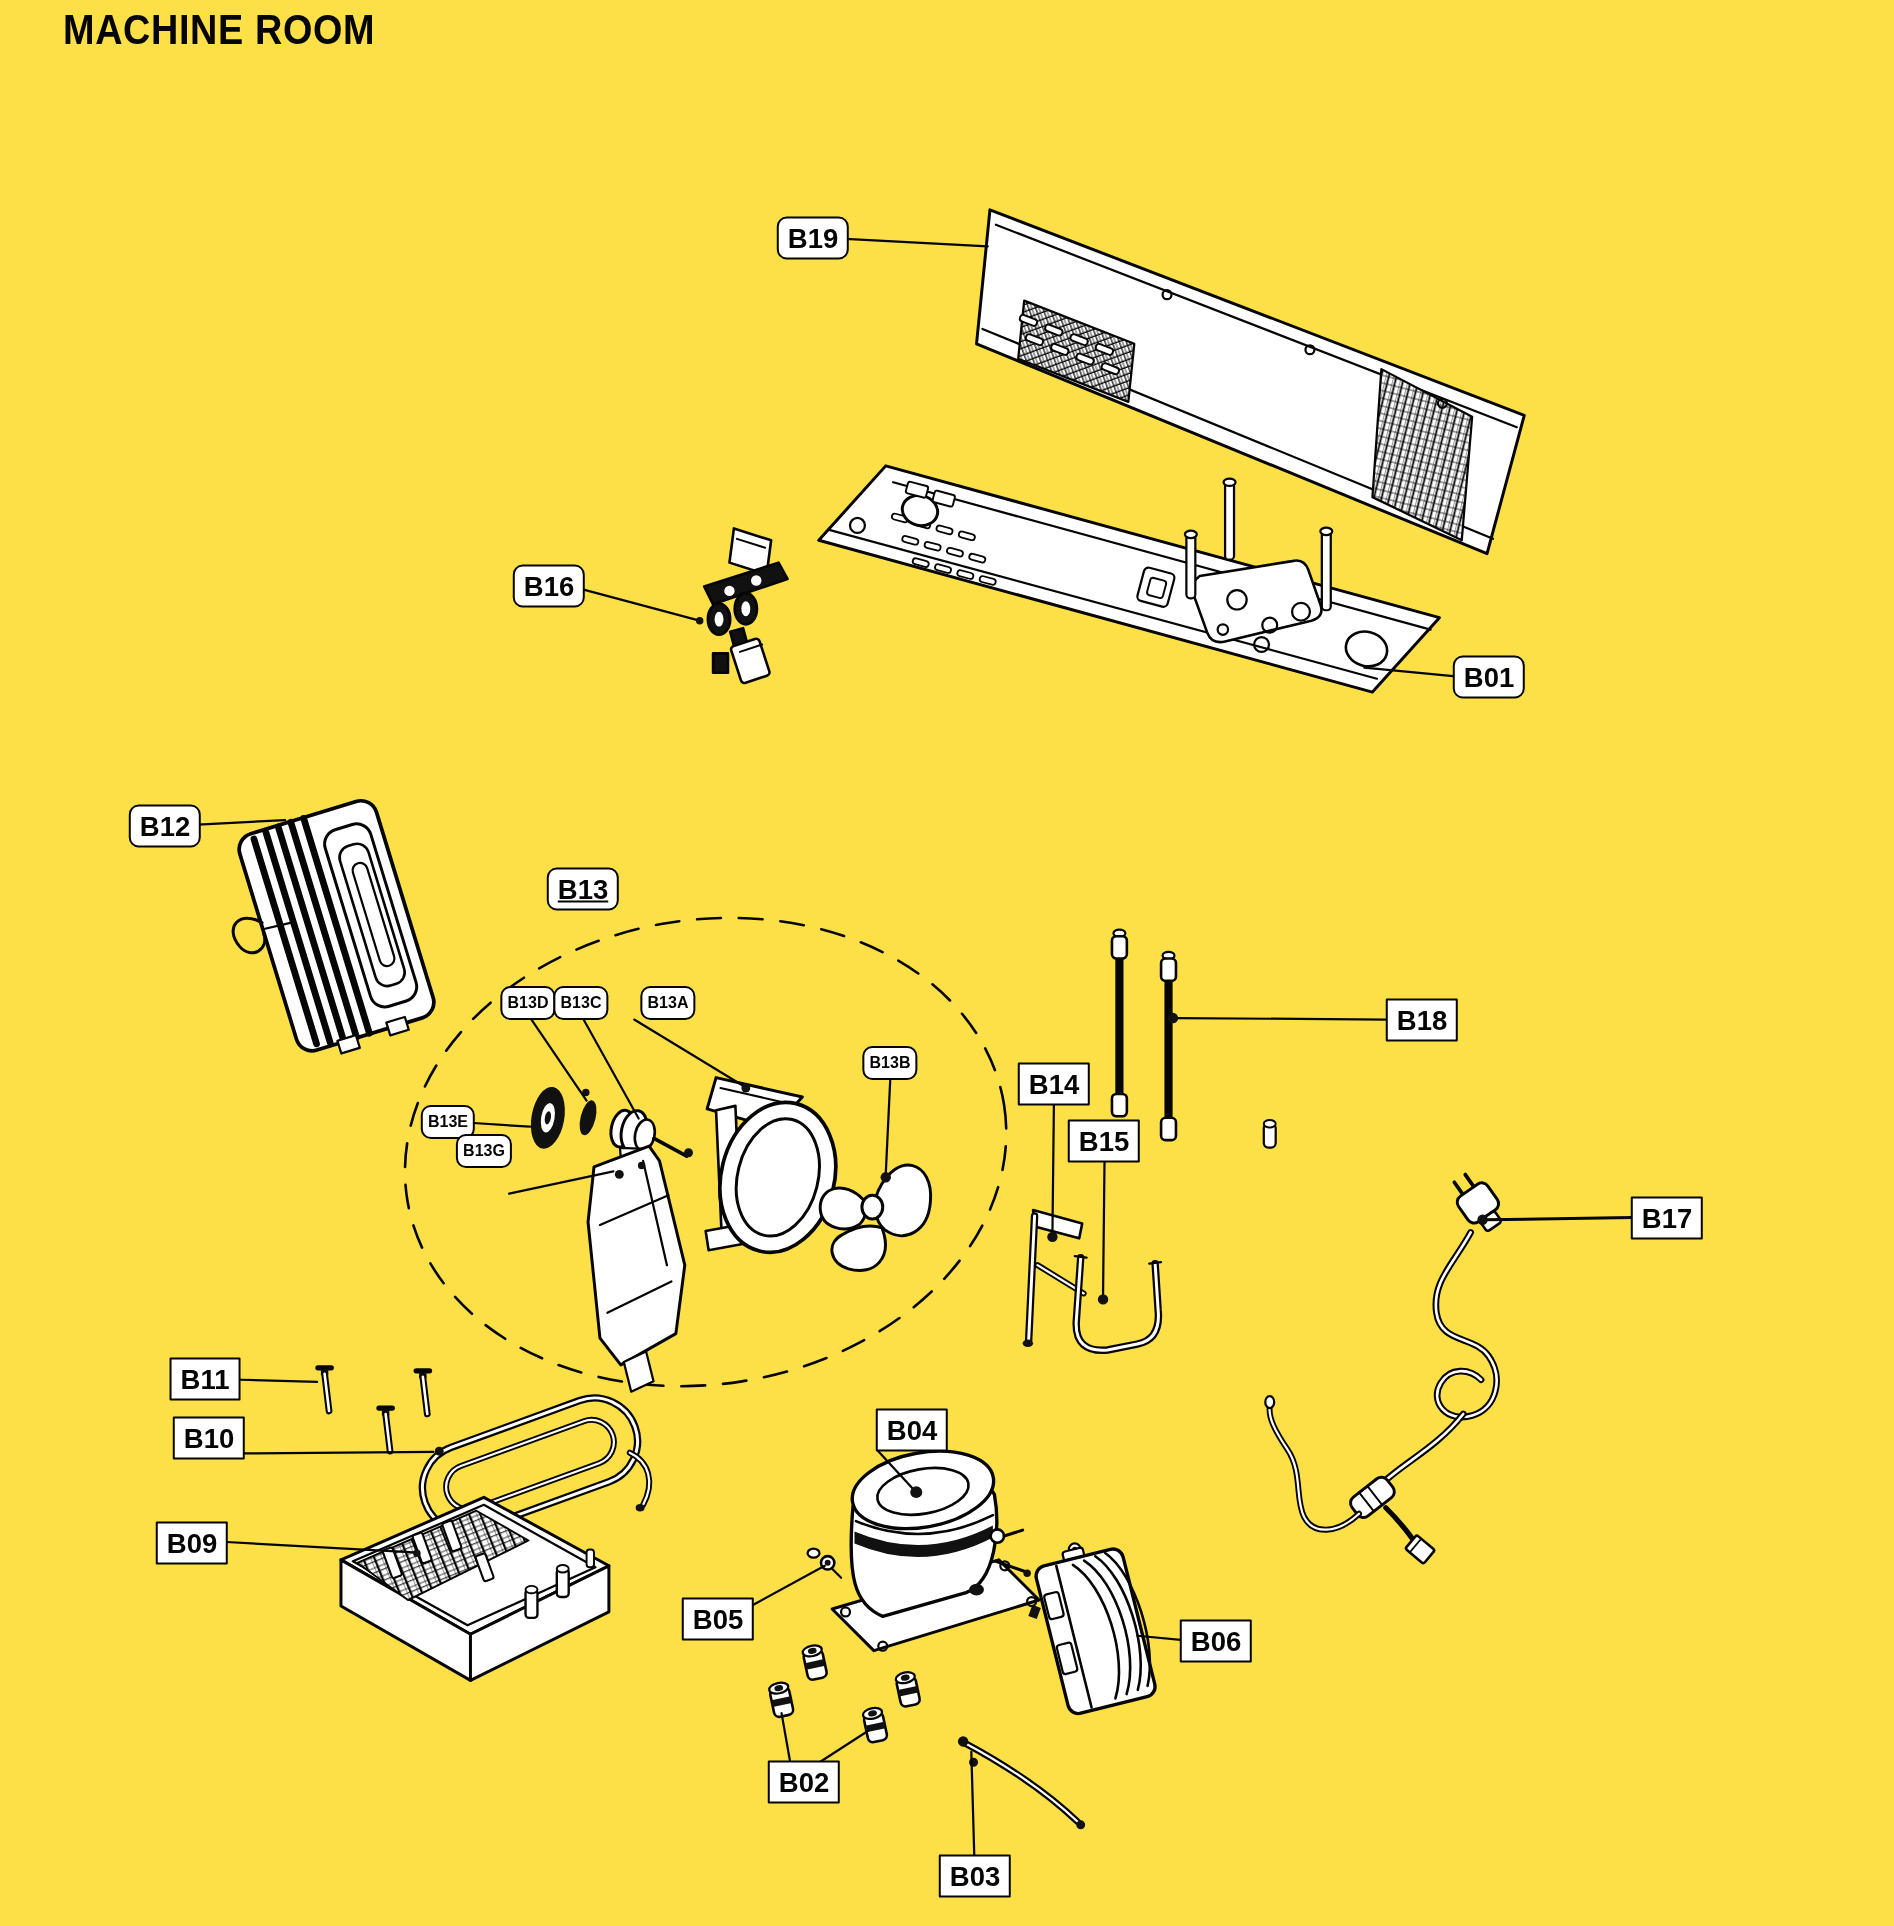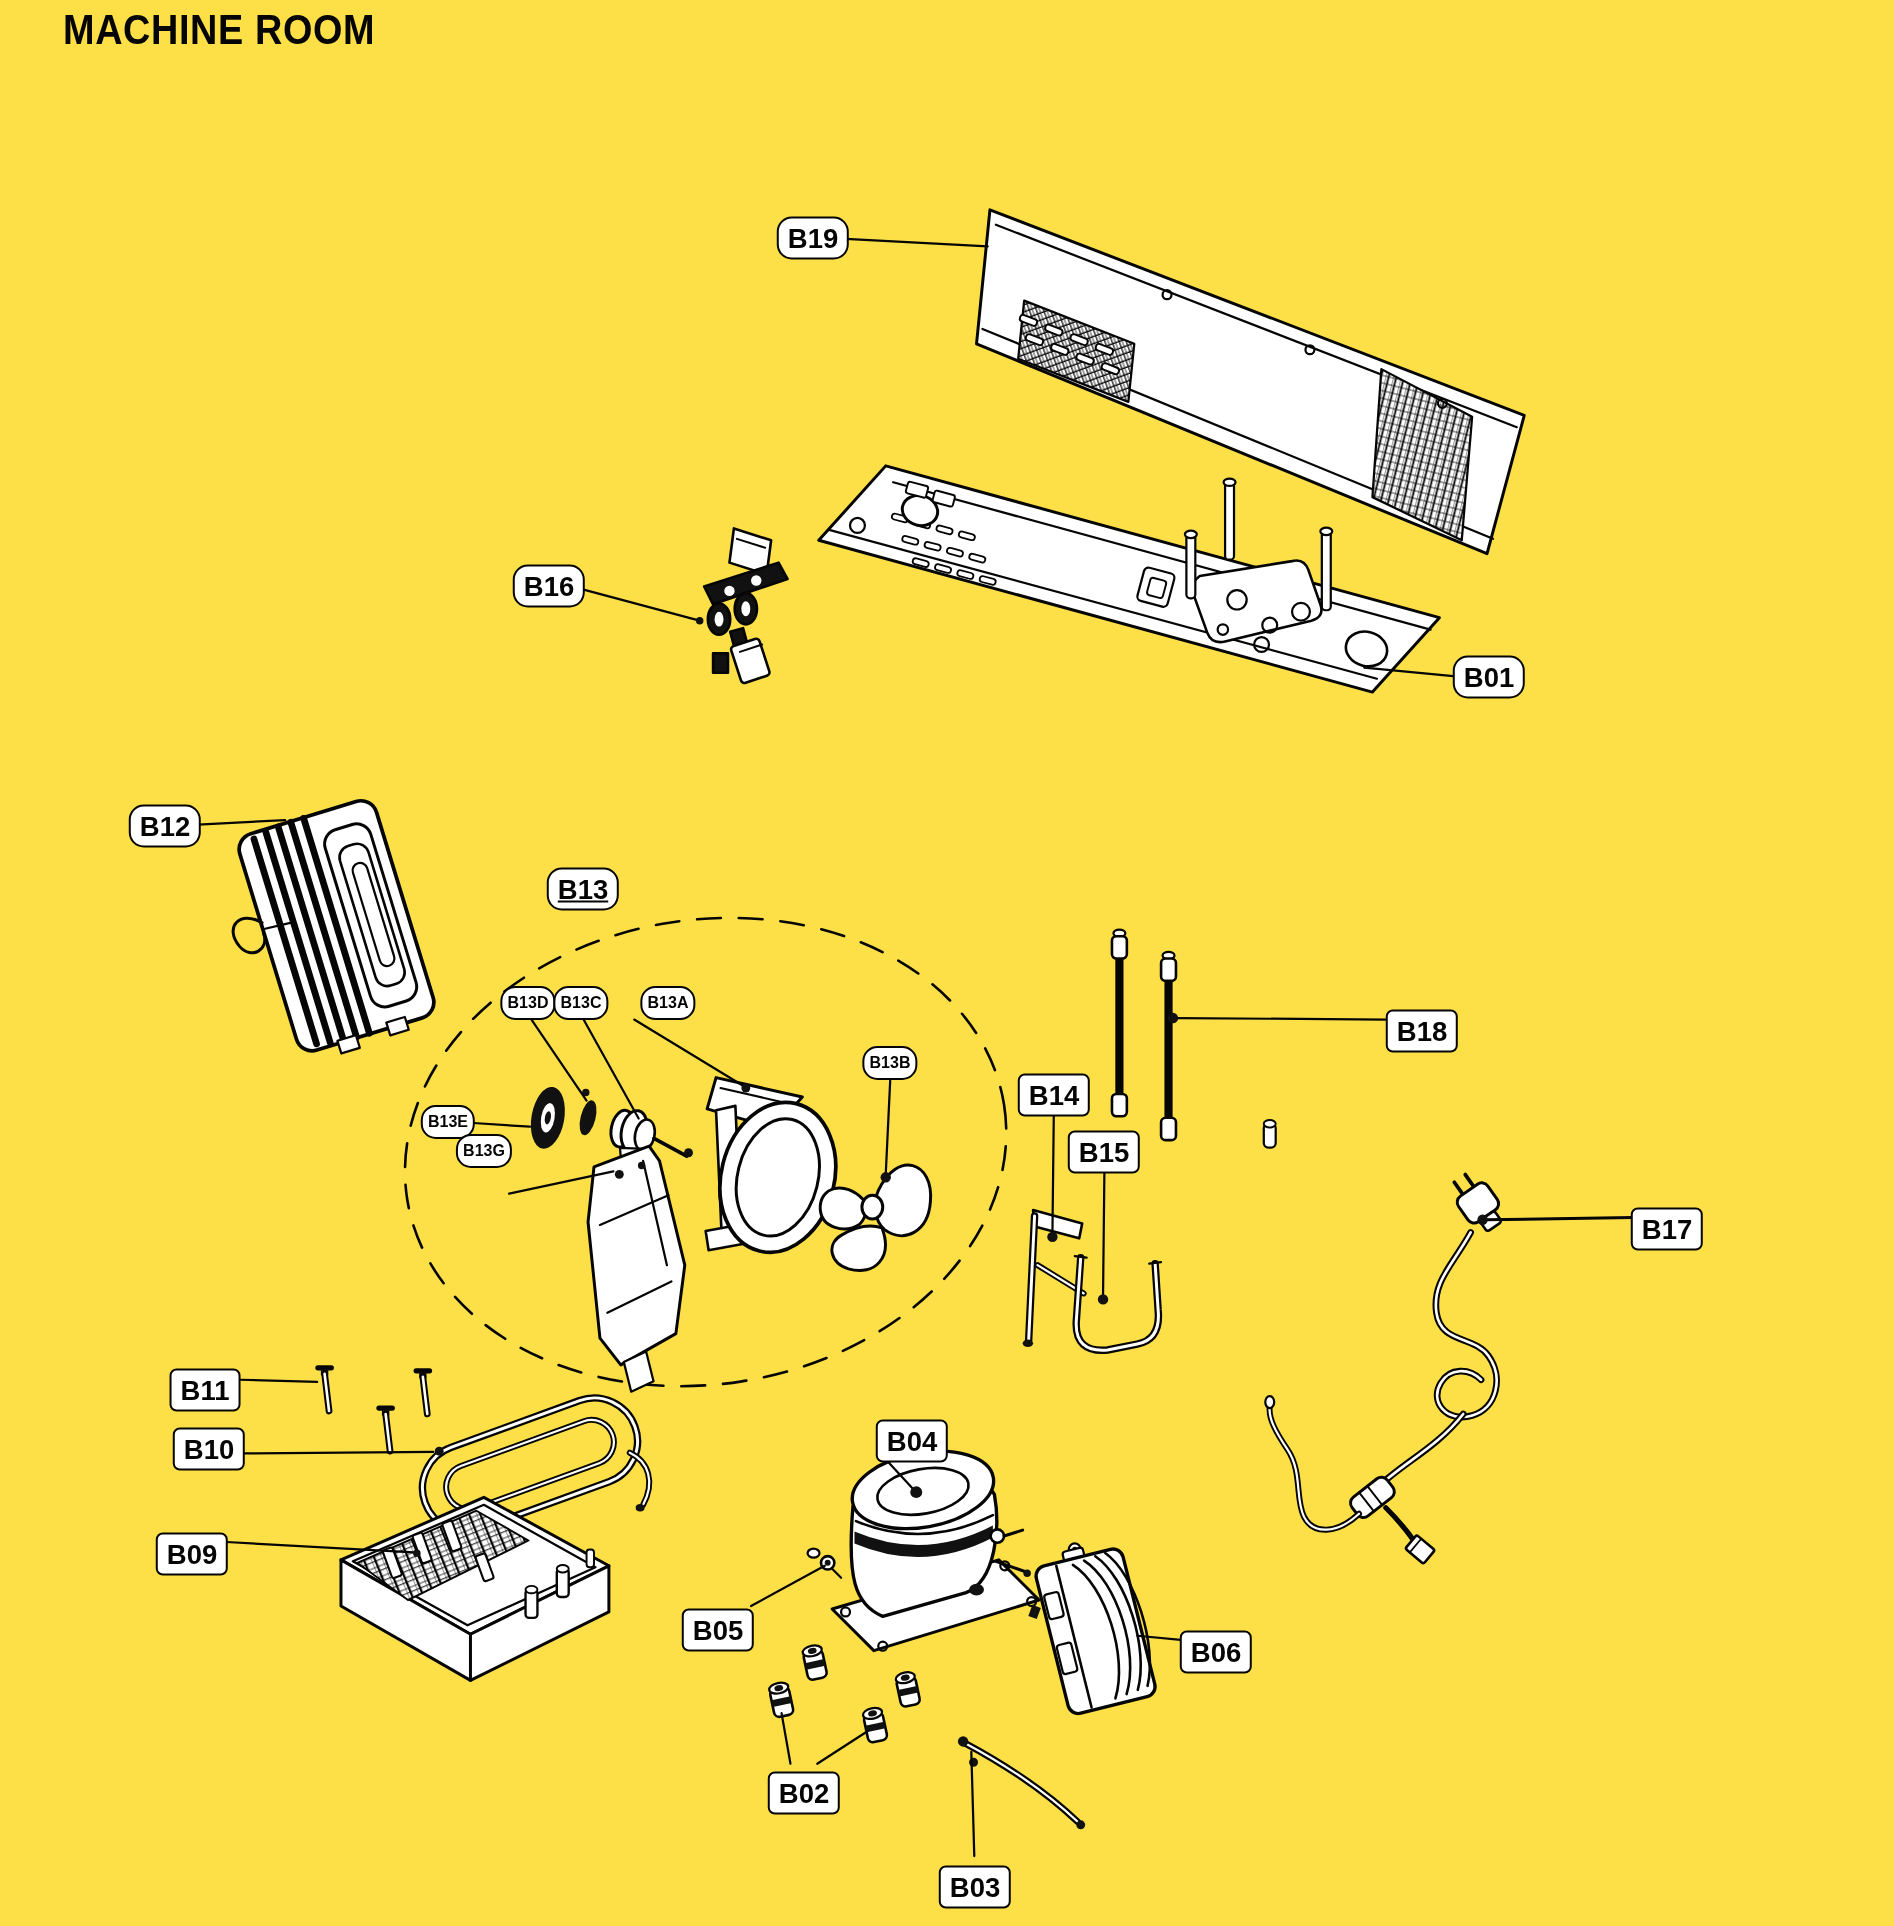--- a/index.html
+++ b/index.html
@@ -19,22 +19,22 @@
   svg.art { position:absolute; left:0; top:0; }
   .callout {
     position:absolute; transform:translate(-50%,-50%);
     display:flex; align-items:center; justify-content:center;
     background:#fff; border:2.6px solid #050505; color:#050505;
     font-weight:700; white-space:nowrap; box-sizing:border-box;
     z-index:5;
   }
   .callout.big   { height:43px; min-width:64px; padding:0 9px; font-size:27.5px; }
   .callout.small { height:34px; min-width:46px; padding:0 5.2px;  font-size:16px; }
-  .callout.rounded { border-radius:15px; }
-  .callout.rect    { border-radius:7px;margin-top:11px; }
+  .callout.rounded { border-radius:10px; }
+  .callout.rect    { border-radius:1px; }
 </style>
 </head>
 <body>
 
 <div class="page">
 
   <h1 class="page-title">MACHINE ROOM</h1>
 
   <svg class="art" width="1895" height="1926" viewBox="0 0 2546 2588" fill="none" stroke="#050505" stroke-linecap="round" stroke-linejoin="round">
 

